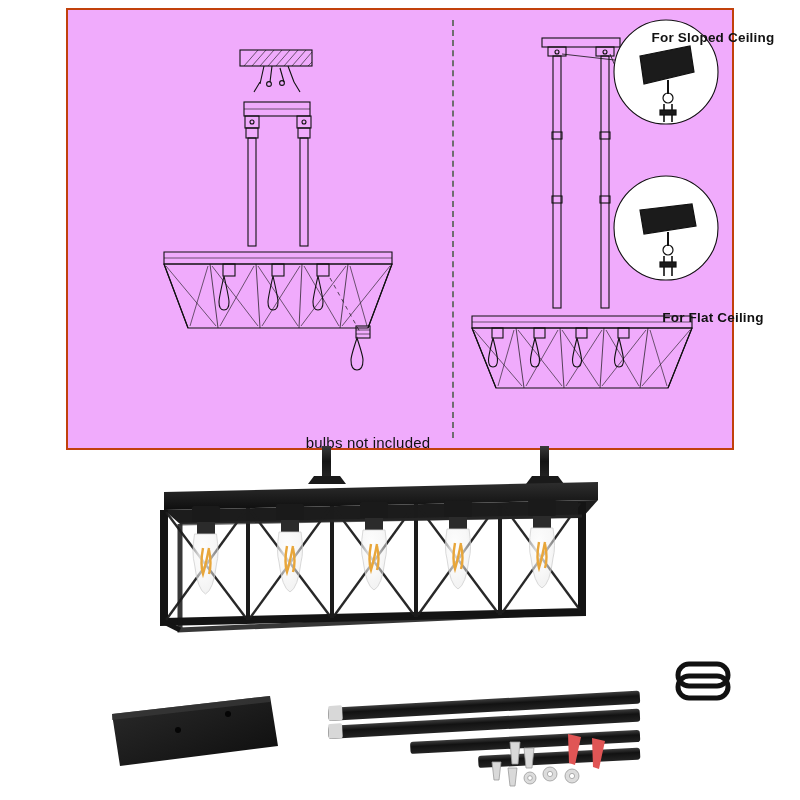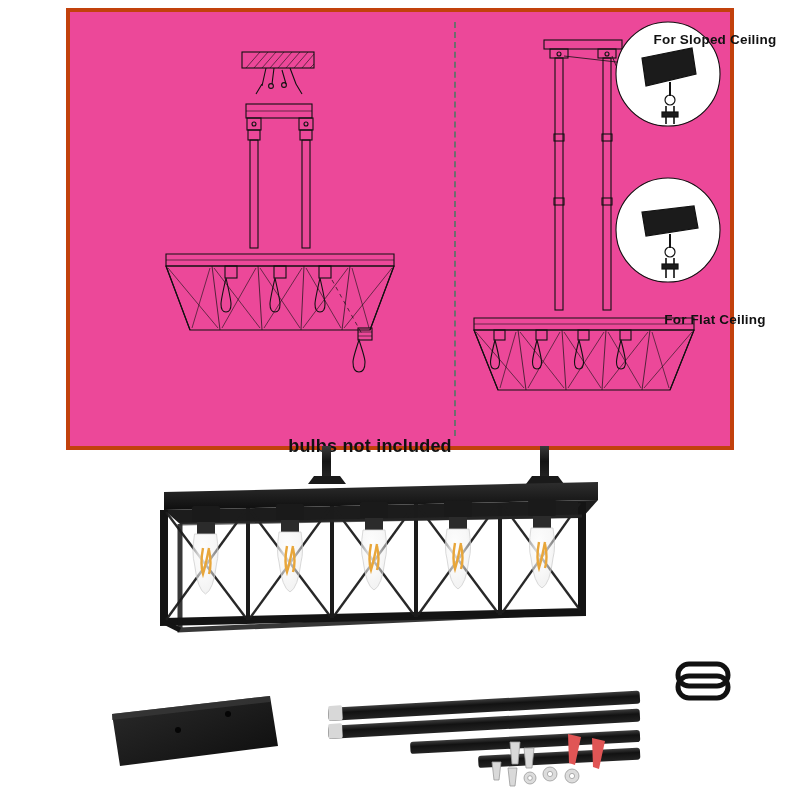--- a/index.html
+++ b/index.html
@@ -6,29 +6,29 @@
   body{
     width:800px;height:800px;background:#ffffff;
     font-family:"Liberation Sans", sans-serif;
     position:relative;overflow:hidden;
   }
   #stage{position:absolute;inset:0;}
 
   
   .panel{
     position:absolute;left:66px;top:8px;width:668px;height:442px;
-    border:4px solid #c2410c;background:#ec4899;box-sizing:border-box;
+    border:2px solid #c2410c;background:#f0abfc;box-sizing:border-box;
   }
   .divider{
     position:absolute;left:384px;top:10px;bottom:10px;width:0;
     border-left:2px dashed #6e6e6e;
   }
   .caption{
     position:absolute;text-align:center;color:#111;
-    font-size:18px;font-weight:700;letter-spacing:.2px;
+    font-size:15px;font-weight:400;letter-spacing:.2px;
     white-space:nowrap;
   }
   .cap-bulbs{left:150px;top:424px;width:300px;}
   .cap-sloped{left:560px;top:20px;width:170px;font-weight:700;font-size:13.5px;}
   .cap-flat{left:560px;top:300px;width:170px;font-weight:700;font-size:13.5px;}
 
   svg{display:block;}
   .nofill{fill:none;}
 </style>
 </head>

